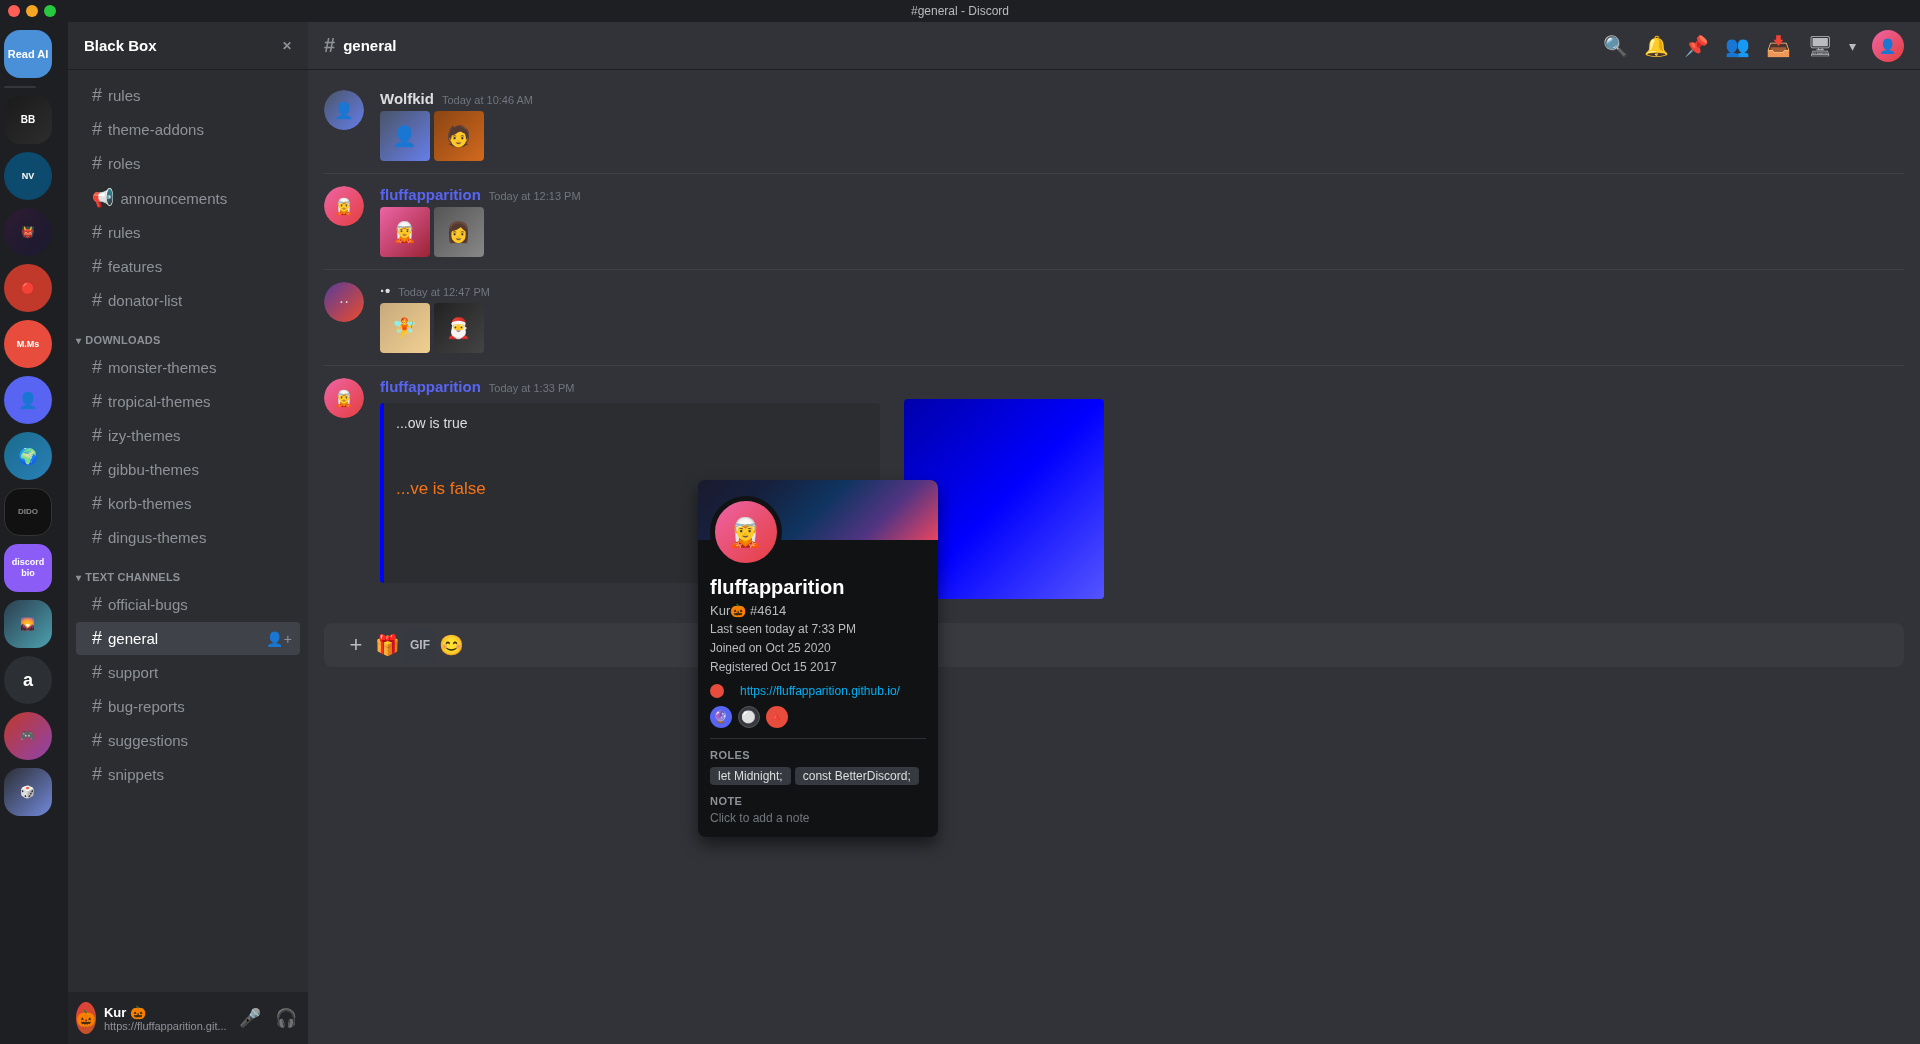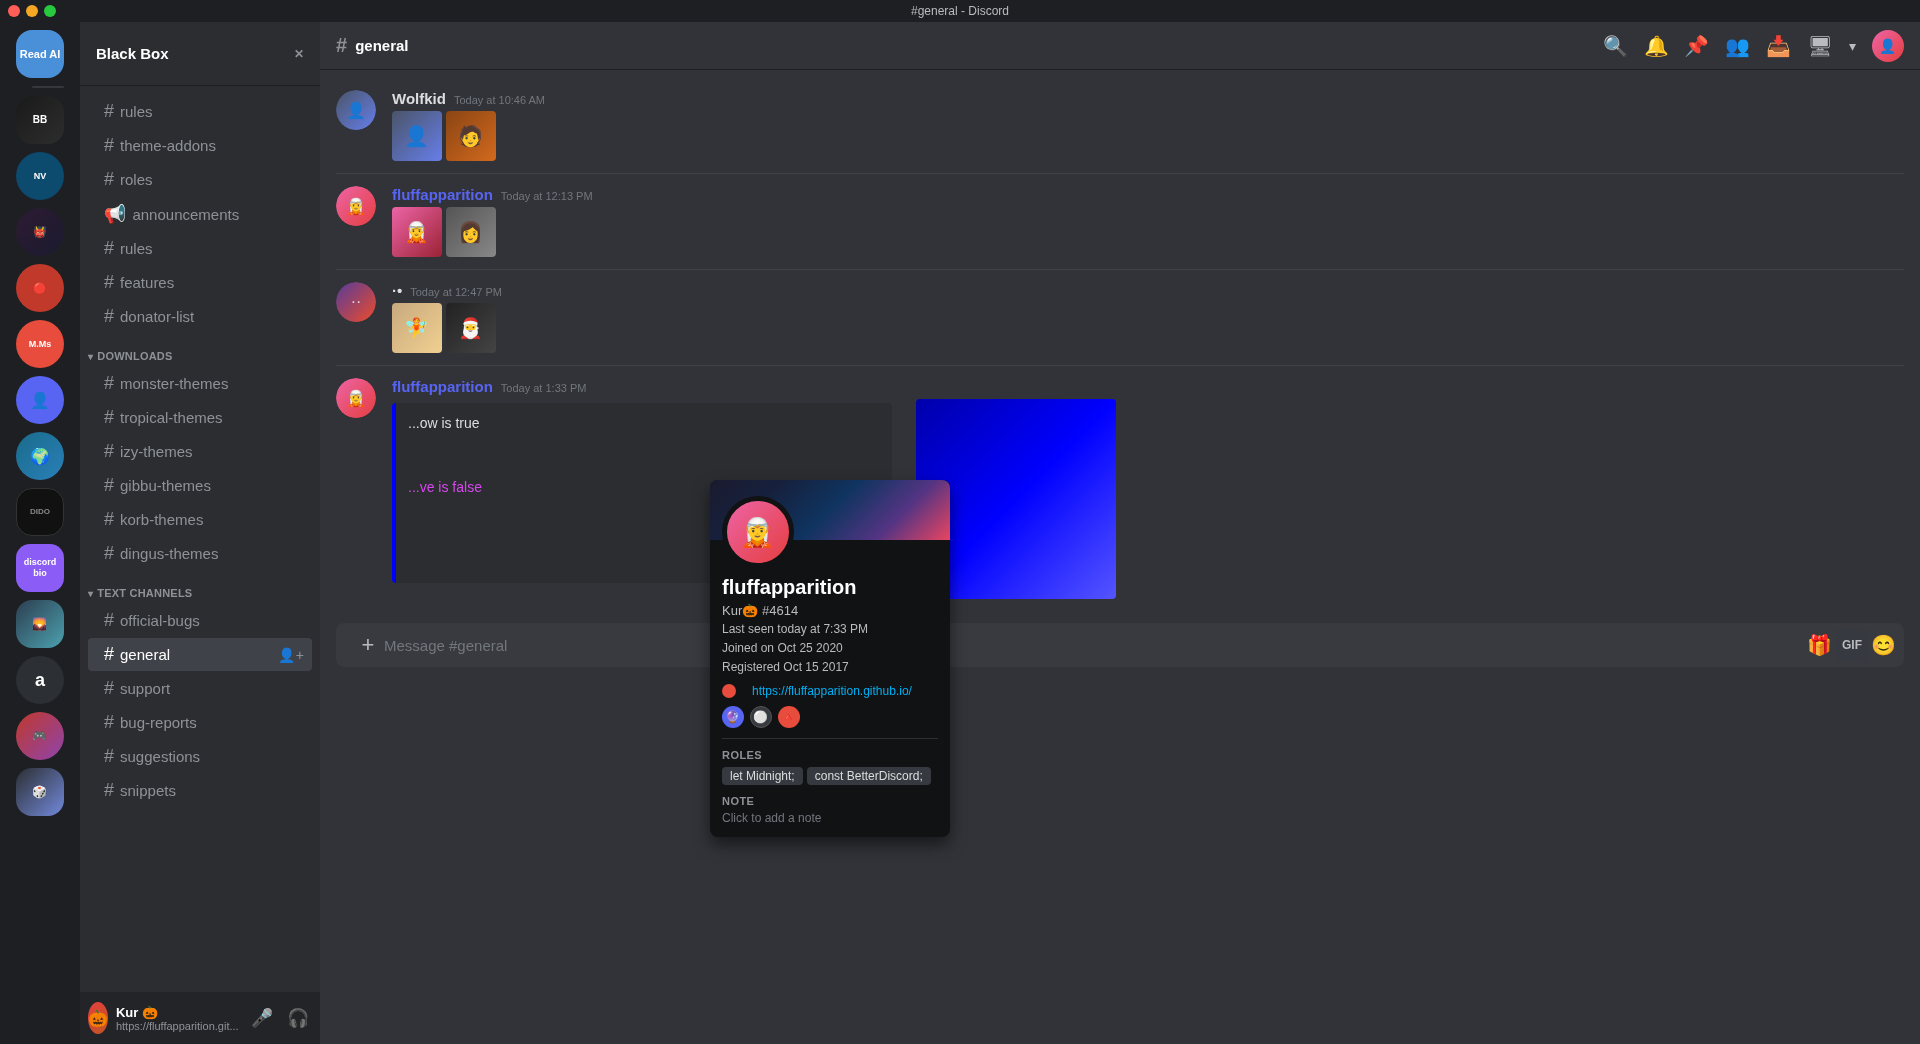--- a/index.html
+++ b/index.html
@@ -41,26 +41,26 @@
     .tl-red { background: #ff5f57; }
 
     .app-layout {
       display: flex;
       flex: 1;
       overflow: hidden;
     }
 
     
     .server-sidebar {
-      width: 80px;
+      width: 68px;
       background: #1e1f22;
       display: flex;
       flex-direction: column;
-      align-items: flex-end;
-      padding: 8px 16px;
+      align-items: flex-start;
+      padding: 8px 4px;
       gap: 8px;
       overflow-y: auto;
       flex-shrink: 0;
     }
     .server-icon {
       width: 48px;
       height: 48px;
       border-radius: 50%;
       display: flex;
       align-items: center;
@@ -85,21 +85,21 @@
 
     
     .channel-sidebar {
       width: 240px;
       background: #2b2d31;
       display: flex;
       flex-direction: column;
       flex-shrink: 0;
     }
     .server-header {
-      height: 64px;
+      height: 48px;
       padding: 0 16px;
       display: flex;
       align-items: center;
       justify-content: space-between;
       border-bottom: 1px solid #1e1f22;
       cursor: pointer;
       font-weight: 600;
       font-size: 15px;
       color: #fff;
     }
@@ -722,21 +722,21 @@
           </div>
           <div class="msg-header">
             <span class="msg-username" style="color:#5865f2;">fluffapparition</span>
             <span class="msg-timestamp">Today at 1:33 PM</span>
           </div>
 
           <div style="display:flex; gap:24px; align-items:flex-start; margin-top:4px;">
             <div class="code-embed" style="flex:1; max-width:500px; min-height:180px;">
               <div style="font-size:14px; color:#dcddde; margin-bottom:8px;">...ow is true</div>
               <div style="height:40px;"></div>
-              <div style="font-size:14px; color:#d946ef;">...ve is false</div>
+              <div style="font-size:17px; color:#f97316;">...ve is false</div>
             </div>
 
             <div style="width:200px; height:200px; background: linear-gradient(135deg, #0000aa, #0000ff, #5555ff); border-radius:4px; margin-top:0px;"></div>
           </div>
 
           <div style="position:absolute; right:16px; top:4px; display:flex; gap:4px; opacity:0;" class="msg-actions">
             <div style="width:28px; height:28px; background:#36393f; border-radius:4px; display:flex; align-items:center; justify-content:center; cursor:pointer;">😊</div>
             <div style="width:28px; height:28px; background:#36393f; border-radius:4px; display:flex; align-items:center; justify-content:center; cursor:pointer;">✏</div>
             <div style="width:28px; height:28px; background:#36393f; border-radius:4px; display:flex; align-items:center; justify-content:center; cursor:pointer;">⋯</div>
           </div>
@@ -784,21 +784,20 @@
           </div>
 
           <div class="note-section-title">Note</div>
           <div class="note-placeholder">Click to add a note</div>
         </div>
       </div>
 
       <div class="chat-input-area">
         <div class="chat-input-box">
           <div class="input-action" style="font-size:22px; color:#b9bbbe;">+</div>
-          <input class="chat-input" type="text" placeholder="Message #general" style="">
           <div class="input-action">🎁</div>
           <div class="input-action" style="font-size:12px; font-weight:700; background:#36393f; border-radius:4px; padding:0 4px;">GIF</div>
           <div class="input-action">😊</div>
         </div>
       </div>
     </div>
   </div>
 </div>
 
 <style>

